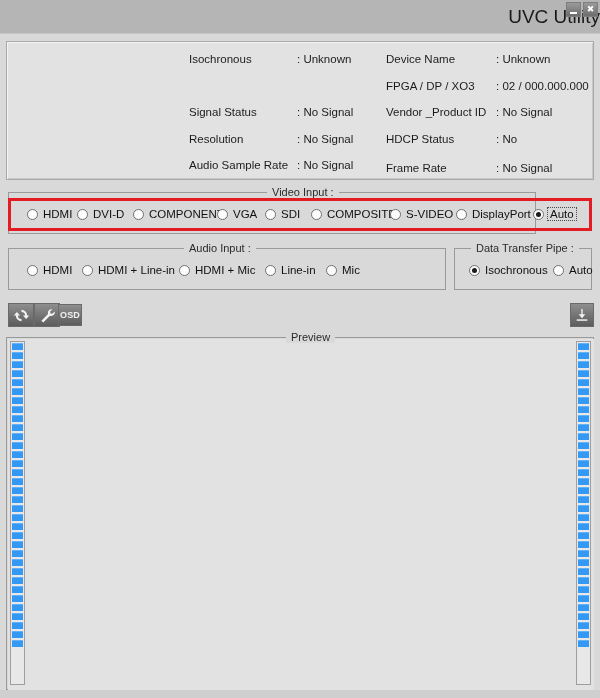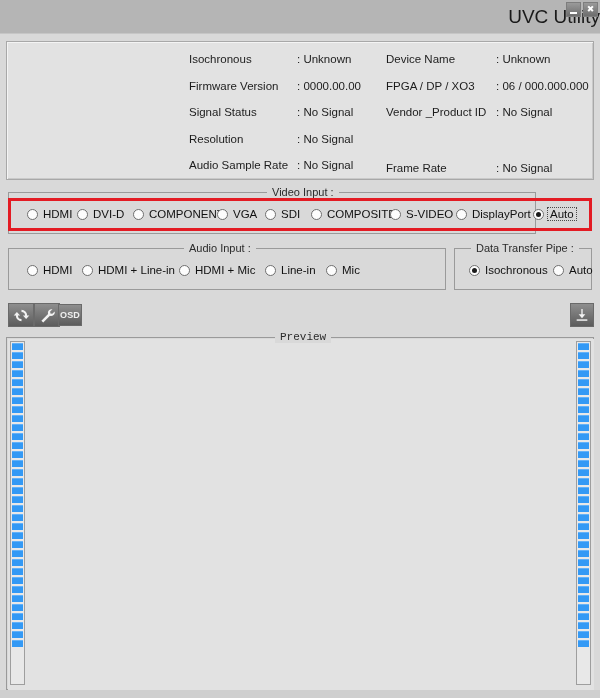--- a/index.html
+++ b/index.html
@@ -259,47 +259,47 @@
     </div>
   </div>
 </div>
 
 <div class="panel" id="info-panel">
   <div class="info-grid" id="info-grid">
       <div class="info-row" style="top: 11px; left: 0px; width: 588px;">
         <span class="info-label" style="left: 182px;">Isochronous</span>
         <span class="info-value" style="left: 290px;">: Unknown</span>
       </div>
-      <div class="info-row" style="top: 37.5px; left: 0px; width: 588px;">
-        <span class="info-label" style="left: 182px;">Firmware Version</span>
-        <span class="info-value" style="left: 290px;">: 0000.00.00</span>
-      </div>
       <div class="info-row" style="top: 64px; left: 0px; width: 588px;">
         <span class="info-label" style="left: 182px;">Signal Status</span>
         <span class="info-value" style="left: 290px;">: No Signal</span>
       </div>
       <div class="info-row" style="top: 90.5px; left: 0px; width: 588px;">
         <span class="info-label" style="left: 182px;">Resolution</span>
         <span class="info-value" style="left: 290px;">: No Signal</span>
       </div>
       <div class="info-row" style="top: 117px; left: 0px; width: 588px; padding-left: 44px;">
         <span class="info-label" style="left: 182px;">Audio Sample Rate</span>
         <span class="info-value" style="left: 290px;">: No Signal</span>
       </div>
       <div class="info-row" style="top: 11px; left: 0px; width: 588px;">
         <span class="info-label" style="left: 379px;">Device Name</span>
         <span class="info-value" style="left: 489px;">: Unknown</span>
       </div>
       <div class="info-row" style="top: 37.5px; left: 0px; width: 588px;">
         <span class="info-label" style="left: 379px;">FPGA / DP / XO3</span>
-        <span class="info-value" style="left: 489px;">: 06 / 000.000.000</span>
+        <span class="info-value" style="left: 489px;">: 02 / 000.000.000</span>
       </div>
       <div class="info-row" style="top: 64px; left: 0px; width: 588px;">
         <span class="info-label" style="left: 379px;">Vendor _Product ID</span>
         <span class="info-value" style="left: 489px;">: No Signal</span>
+      </div>
+      <div class="info-row" style="top: 90.5px; left: 0px; width: 588px;">
+        <span class="info-label" style="left: 379px;">HDCP Status</span>
+        <span class="info-value" style="left: 489px;">: No</span>
       </div>
       <div class="info-row" style="top: 120px; left: 0px; width: 588px; padding-left: 12px;">
         <span class="info-label" style="left: 379px;">Frame Rate</span>
         <span class="info-value" style="left: 489px;">: No Signal</span>
       </div>
     </div>
 </div>
 
 <div class="groupbox" id="video-input-group" style="left:8px; top:192px; width:528px; height:42px;">
   <div class="gb-title" style="left:258px;">Video Input :</div>
@@ -401,21 +401,21 @@
 
 <div id="download-button">
   <svg width="16" height="16" viewBox="0 0 24 24">
     <path d="M11 3 h2 v8 h4 l-5 6 l-5 -6 h4 z" fill="#f2f2f2"></path>
     <rect x="4" y="18.5" width="16" height="2.2" fill="#f2f2f2"></rect>
   </svg>
 </div>
 
 <div class="groupbox" id="preview-group">
   <div id="preview-surface"></div>
-  <div class="gb-title" style="left:268px;font-family:Liberation Mono, monospace;">Preview</div>
+  <div class="gb-title" style="left:279px;">Preview</div>
 </div>
 
 <div class="segbar left" id="left-segbar">
     <div class="seg" style="background: rgb(51, 153, 245);"></div>
     <div class="seg" style="background: rgb(51, 153, 245);"></div>
     <div class="seg" style="background: rgb(51, 153, 245);"></div>
     <div class="seg" style="background: rgb(51, 153, 245);"></div>
     <div class="seg" style="background: rgb(51, 153, 245);"></div>
     <div class="seg" style="background: rgb(51, 153, 245);"></div>
     <div class="seg" style="background: rgb(51, 153, 245);"></div>

